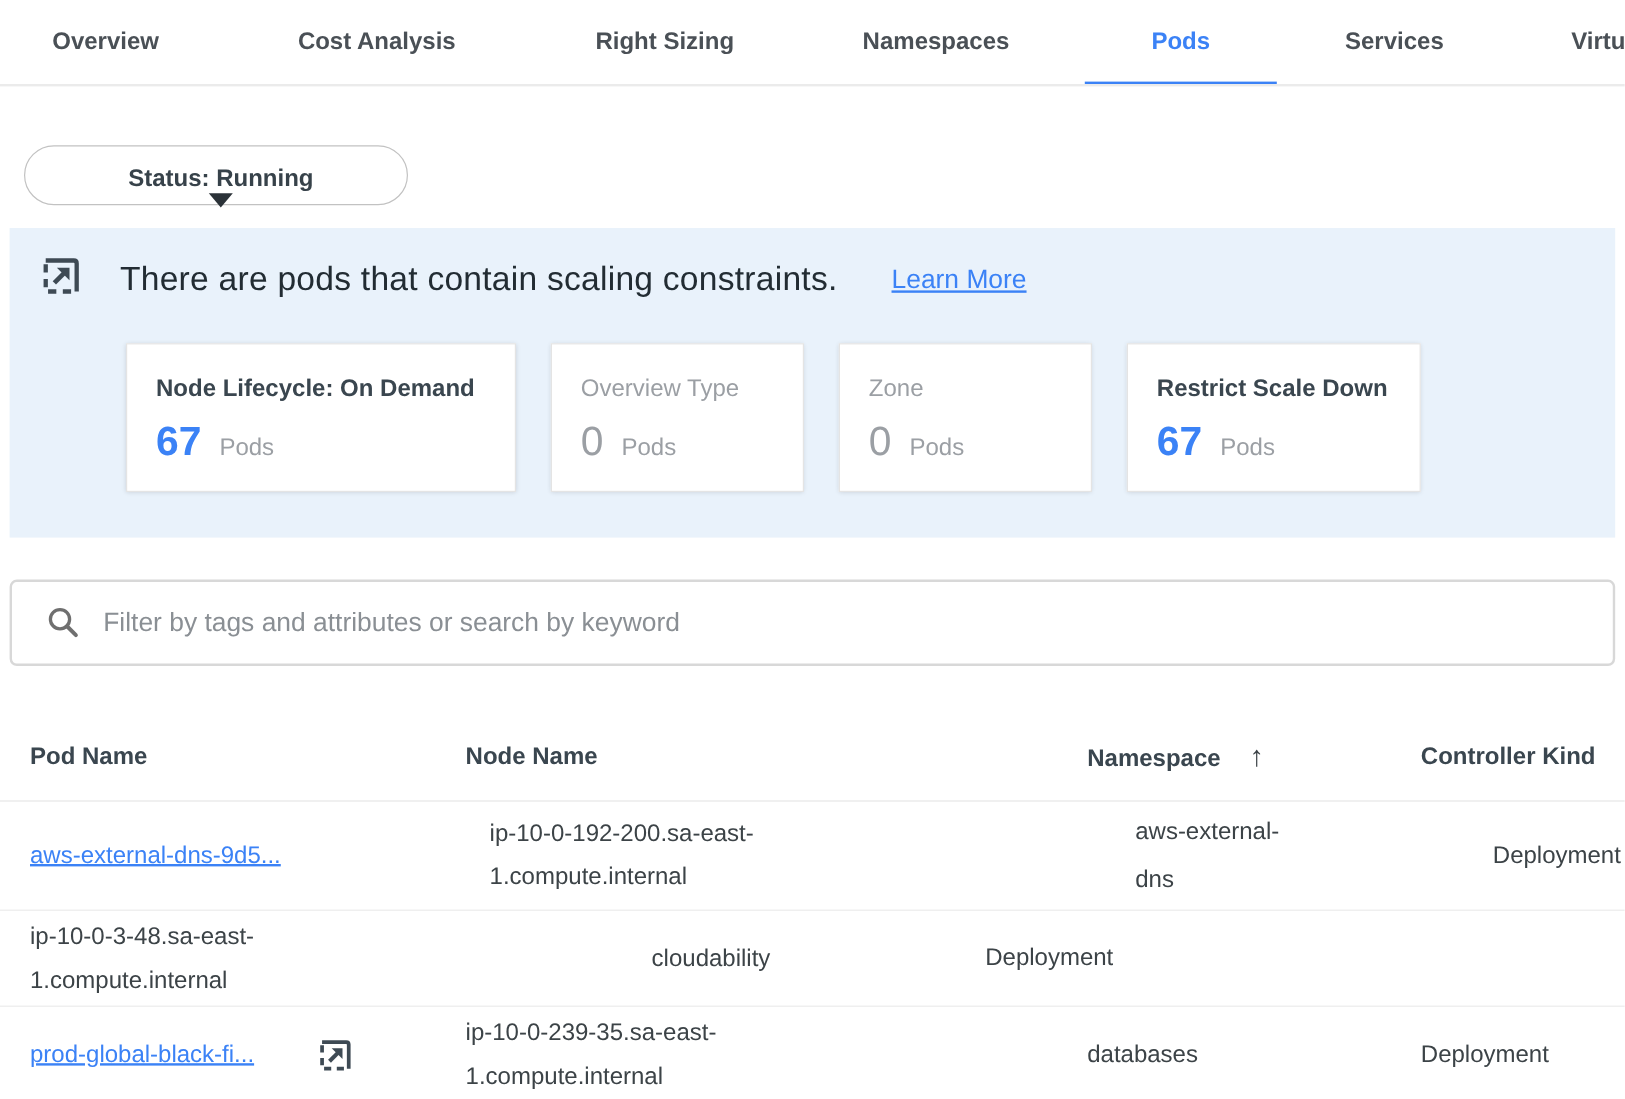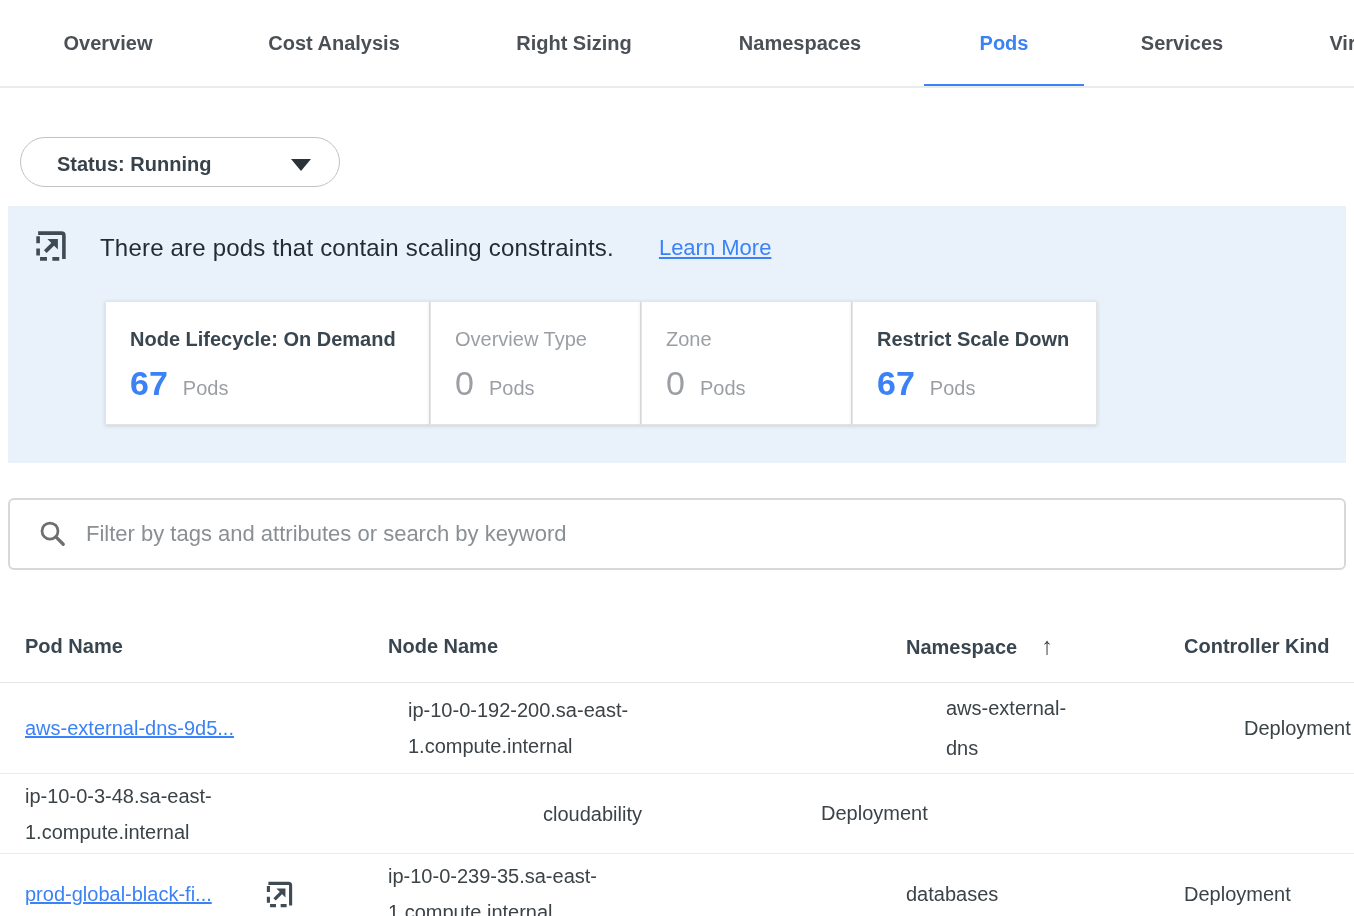--- a/index.html
+++ b/index.html
@@ -1,43 +1,43 @@
 <!DOCTYPE html>
 <html><head>
 <meta charset="utf-8">
 <style>
   * { margin:0; padding:0; box-sizing:border-box; }
   html,body { width:1354px; height:916px; background:#fff; overflow:hidden;
     font-family:"Liberation Sans", sans-serif; }
 
   
-  .tabbar { display:flex; height:88px; border-bottom:2px solid #ebebeb; overflow:hidden;padding-left:20px; }
+  .tabbar { display:flex; height:72px; border-bottom:2px solid #ebebeb; overflow:hidden; }
   .tab { display:flex; align-items:center; justify-content:center; height:100%;
     font-size:20px; font-weight:600; color:#4a5056; cursor:pointer; position:relative;
     flex:0 0 auto; white-space:nowrap; }
   .tab.active { color:#3b82f6; }
   .tab.active::after { content:""; position:absolute; left:0; right:0; bottom:-2px;
     height:4px; background:#3b82f6; }
 
   
   .filter-row { padding:49px 0 0 20px; }
   .pill { width:320px; height:50px; border:1px solid #c2c2c2; border-radius:25px;
-    display:flex; align-items:center; padding:5px 28px 0 36px; cursor:pointer; background:#fff; }
+    display:flex; align-items:center; padding:16px 28px 0 36px; cursor:pointer; background:#fff;flex-direction:column; }
   .pill-label { font-size:20px; font-weight:600; color:#37424a; flex:1; }
   .caret { width:0; height:0; border-left:10px solid transparent;
     border-right:10px solid transparent; border-top:12px solid #2b3238; }
 
   
   .banner { margin:19px 8px 0 8px; background:#e9f2fb; padding:22px 20px 38px 25px; }
   .banner-msg { display:flex; align-items:center; gap:31px; }
   .scale-icon { flex:0 0 auto; display:inline-block; }
-  .banner-text { font-size:24px; color:#222c33; letter-spacing:.2px; }
+  .banner-text { font-size:28px; color:#222c33; letter-spacing:.2px; }
   .banner-link { font-size:22px; color:#3b82f6; text-decoration:underline; margin-left:14px; cursor:pointer; }
 
-  .cards { display:flex; margin:33px 0 0 72px; }
+  .cards { display:flex; gap:29px; margin:33px 0 0 72px; }
   .card { background:#fff; border:1px solid #e4e4e4; box-shadow:0 1px 4px rgba(0,0,0,.14);
     height:124px; padding:26px 26px 0 24px; }
   .card-title { font-size:20px; font-weight:600; color:#3a464f; white-space:nowrap; }
   .card.muted .card-title { color:#9b9fa4; font-weight:400; }
   .card-valrow { margin-top:13px; display:flex; align-items:baseline; }
   .card-value { font-size:34px; font-weight:600; color:#3b82f6; }
   .card.muted .card-value { color:#9b9fa4; font-weight:400; }
   .card-unit { font-size:20px; color:#9b9fa4; margin-left:15px; }
   .card-1 { width:325px; } .card-2 { width:211px; } .card-3 { width:211px; } .card-4 { width:245px; }
 

